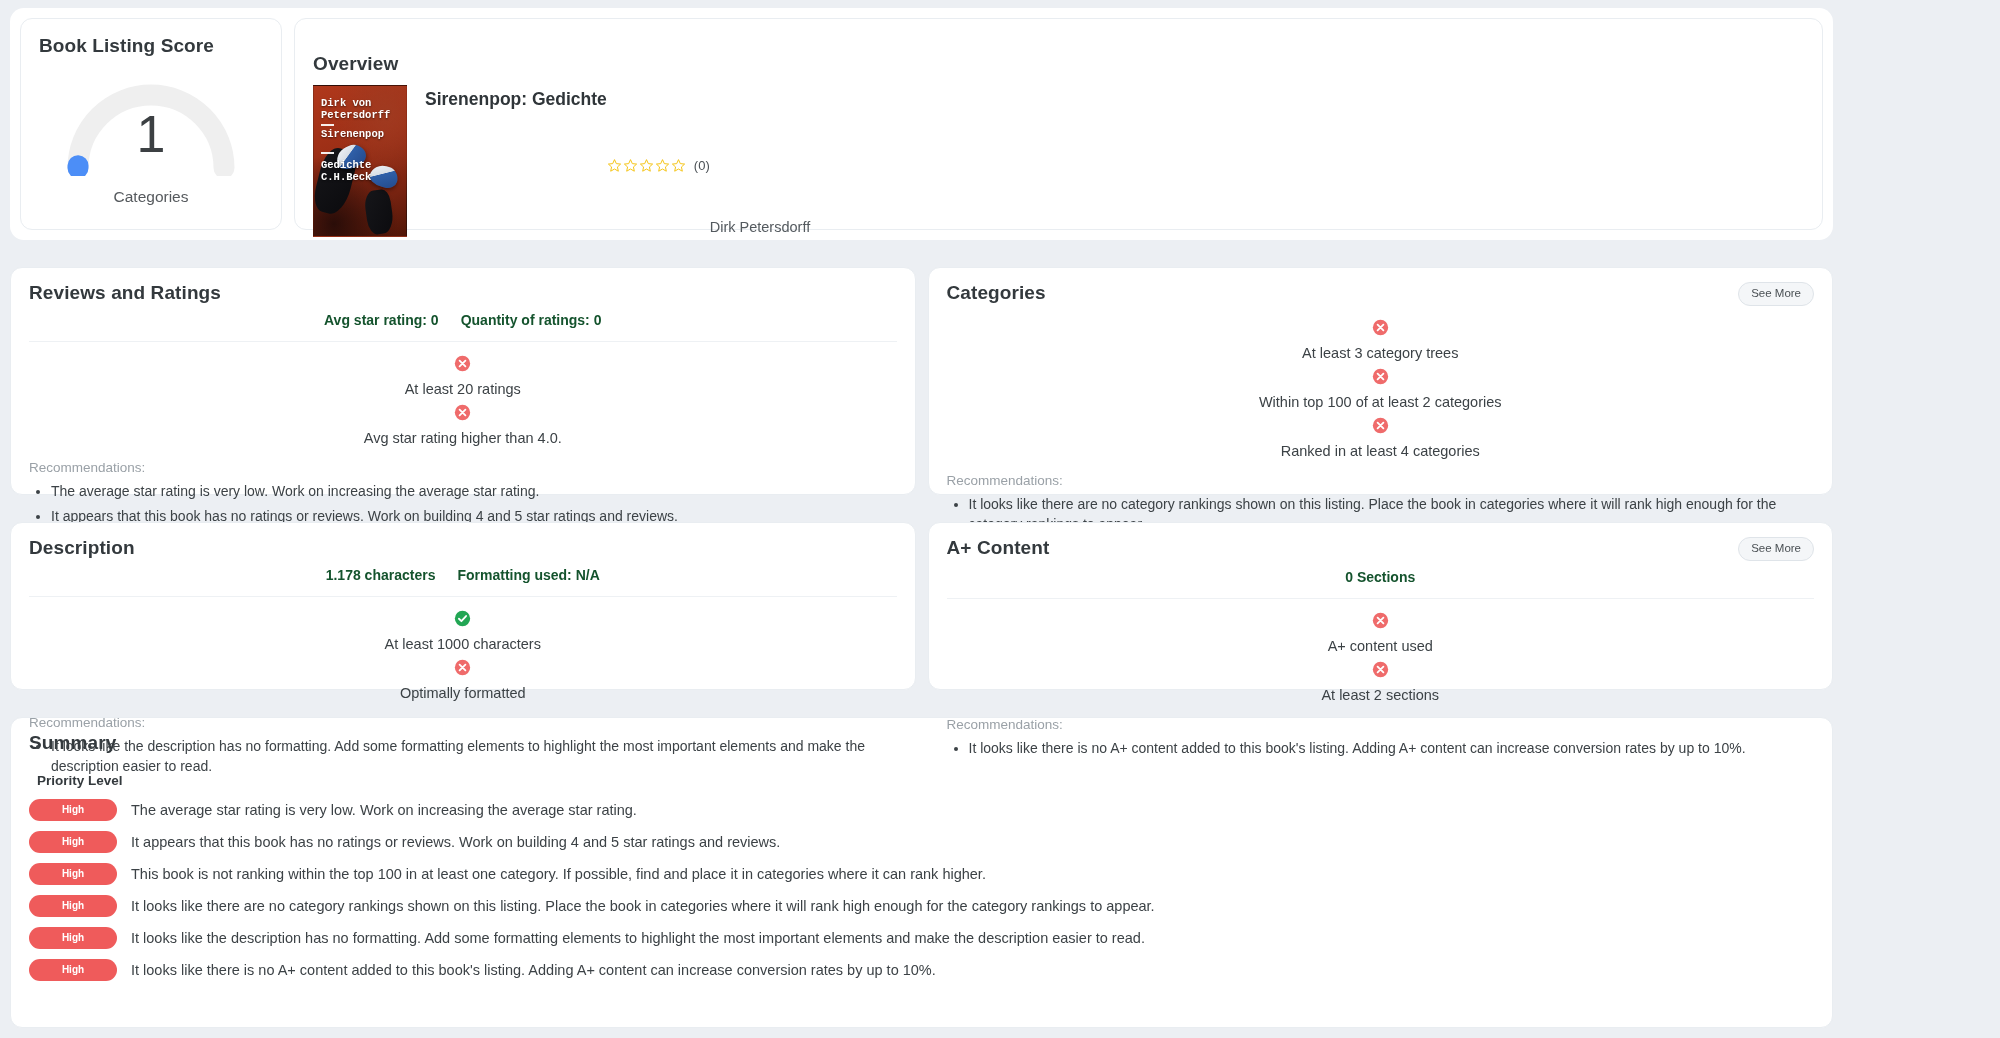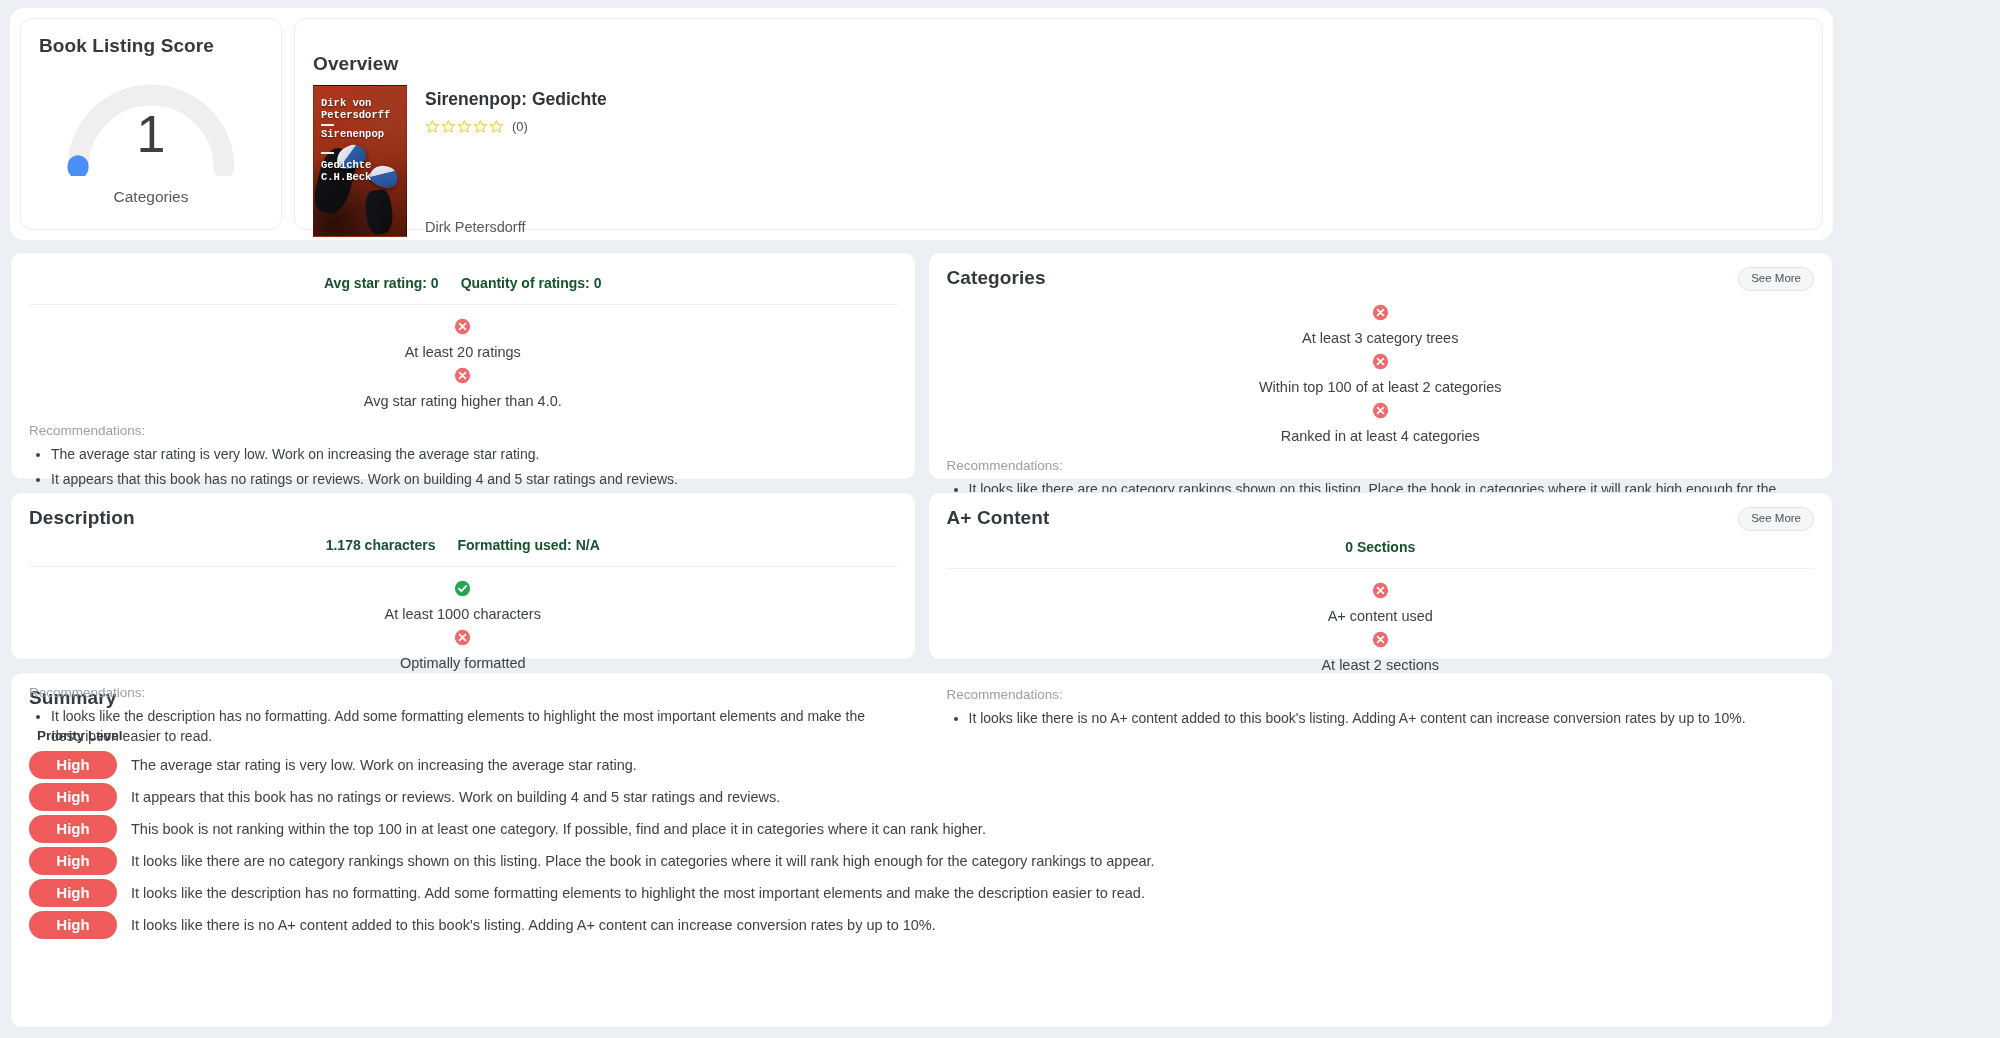--- a/index.html
+++ b/index.html
@@ -12,21 +12,21 @@
     color: #3f4549;
     overflow: hidden;
   }
 
   .page {
     width: 1843px;
     height: 1038px;
     padding: 8px 10px 10px 10px;
     display: flex;
     flex-direction: column;
-    gap: 12px;
+    gap: 27px;
   }
 
   
   .card {
     background: #ffffff;
     border: 1px solid #e9edf1;
     border-radius: 12px;
   }
 
   .card-title {
@@ -142,21 +142,21 @@
   .shoe1 { width: 30px; height: 22px; left: 22px; top: 60px; transform: rotate(-24deg); }
   .shoe2 { width: 28px; height: 21px; left: 56px; top: 80px; transform: rotate(16deg); }
   .leg {
     position: absolute; z-index: 1;
     background: linear-gradient(120deg, #16161a 0%, #0b0b0e 100%);
     border-radius: 40% 30% 45% 35%;
   }
   .leg1 { width: 34px; height: 66px; left: 4px; top: 62px; transform: rotate(14deg); }
   .leg2 { width: 26px; height: 44px; left: 52px; top: 104px; transform: rotate(-8deg); }
 
-  .book-meta { display: flex; flex-direction: column; flex: 1; }
+  .book-meta { display: flex; flex-direction: row; flex: 1; }
 
   .book-title {
     font-size: 17.5px;
     font-weight: 700;
     color: #2f3539;
     margin-top: 4px;
   }
 
   .rating-row {
     display: flex;
@@ -260,21 +260,21 @@
     align-items: center;
     gap: 14px;
     height: 32px;
   }
   .pill {
     width: 88px;
     flex: 0 0 88px;
     text-align: center;
     background: #ef5b5b;
     color: #ffffff;
-    font-size: 15px;
+    font-size: 10px;
     font-weight: 700;
     border-radius: 999px;
     padding: 5px 0;
     line-height: 1.2;
   }
   .summary-text { font-size: 14.5px; color: #3c4246; }
 </style>
 </head>
 <body>
 
@@ -336,20 +336,23 @@
           </div>
           <div class="book-author">Dirk Petersdorff</div>
         </div>
 
       </div>
     </div>
   </div>
 
   <div class="grid-row" id="row-1">
       <div class="card panel panel-r1">
+        <div class="panel-head">
+          <div class="card-title">Reviews and Ratings</div>
+        </div>
         <div class="stats-line">
           <span>Avg star rating: 0</span>
           <span>Quantity of ratings: 0</span>
         </div>
         <div class="checks">
           <div class="check-item">
             <svg class="ico" viewBox="0 0 20 20">
               <circle cx="10" cy="10" r="9" fill="#ef6b6b"></circle>
               <path d="M6.6 6.6 L13.4 13.4 M13.4 6.6 L6.6 13.4" stroke="#fff" stroke-width="2.1" stroke-linecap="round"></path>
             </svg>

